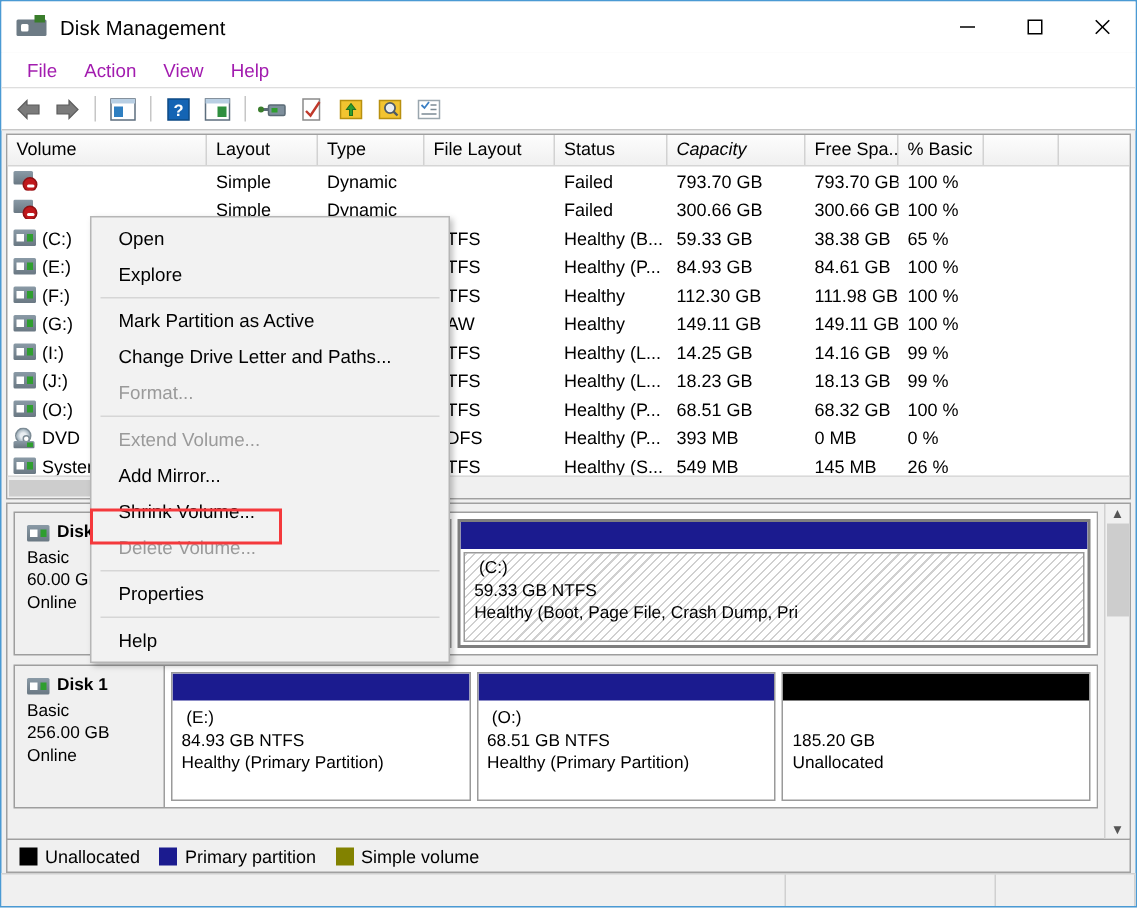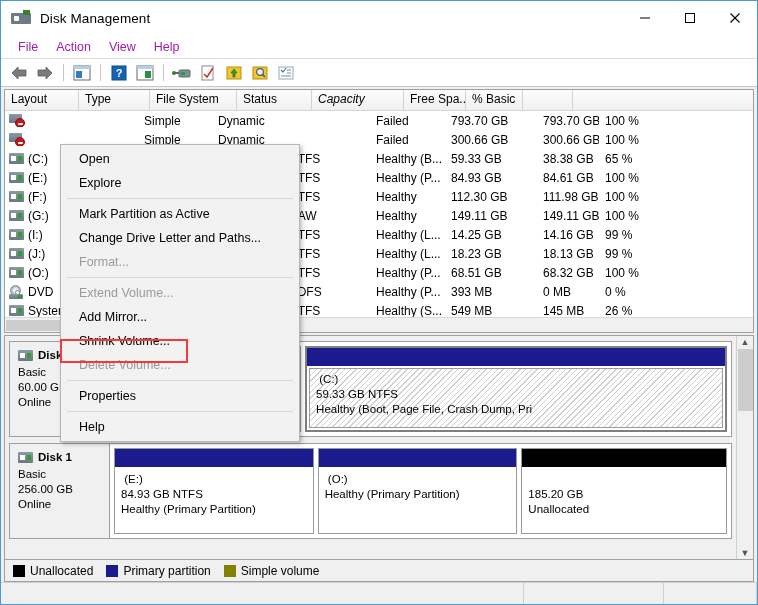--- a/index.html
+++ b/index.html
@@ -411,23 +411,24 @@
           <path d="M3 5 L5 7 L8 3" stroke="#3b7fc4" stroke-width="1.2" fill="none"></path>
           <line x1="9" y1="5" x2="13" y2="5" stroke="#7b8a95"></line>
           <line x1="9" y1="8" x2="13" y2="8" stroke="#7b8a95"></line>
           <line x1="3" y1="11" x2="13" y2="11" stroke="#7b8a95"></line>
         </svg>
     </div>
   </div>
 
   <div class="list-wrap">
     <div class="list-head" id="list-head">
+        <div class="hc" style="width: 133px; flex: 0 0 133px;">Volume</div>
         <div class="hc" style="width: 74px; flex: 0 0 74px;">Layout</div>
         <div class="hc" style="width: 71px; flex: 0 0 71px;">Type</div>
-        <div class="hc" style="width: 87px; flex: 0 0 87px;">File System</div>
+        <div class="hc" style="width: 87px; flex: 0 0 87px;">File Layout</div>
         <div class="hc" style="width: 75px; flex: 0 0 75px;">Status</div>
         <div class="hc" style="width: 92px; flex: 0 0 92px; font-style: italic;">Capacity</div>
         <div class="hc" style="width: 62px; flex: 0 0 62px;">Free Spa...</div>
         <div class="hc" style="width: 57px; flex: 0 0 57px;">% Basic</div>
         <div class="hc" style="width: 50px; flex: 0 0 50px;"></div>
       </div>
     <div class="rows" id="list-rows">
         <div class="row">
           <div class="cell vol" style="width: 133px; flex: 0 0 133px;">
             <span class="ic-failed">
@@ -652,20 +653,21 @@
               <div class="pbody">
                 <div>&nbsp;(E:)</div>
                 <div>84.93 GB NTFS</div>
                 <div>Healthy (Primary Partition)</div>
               </div>
             </div>
             <div class="part" style="flex: 33 1 0px;">
               <div class="capbar" style="background: rgb(27, 27, 143);"></div>
               <div class="pbody">
                 <div>&nbsp;(O:)</div>
+                <div>68.51 GB NTFS</div>
                 <div>Healthy (Primary Partition)</div>
               </div>
             </div>
             <div class="part" style="flex: 34 1 0px;">
               <div class="capbar" style="background: rgb(0, 0, 0);"></div>
               <div class="pbody">
                 <div>&nbsp;</div>
                 <div>185.20 GB</div>
                 <div>Unallocated</div>
               </div>

